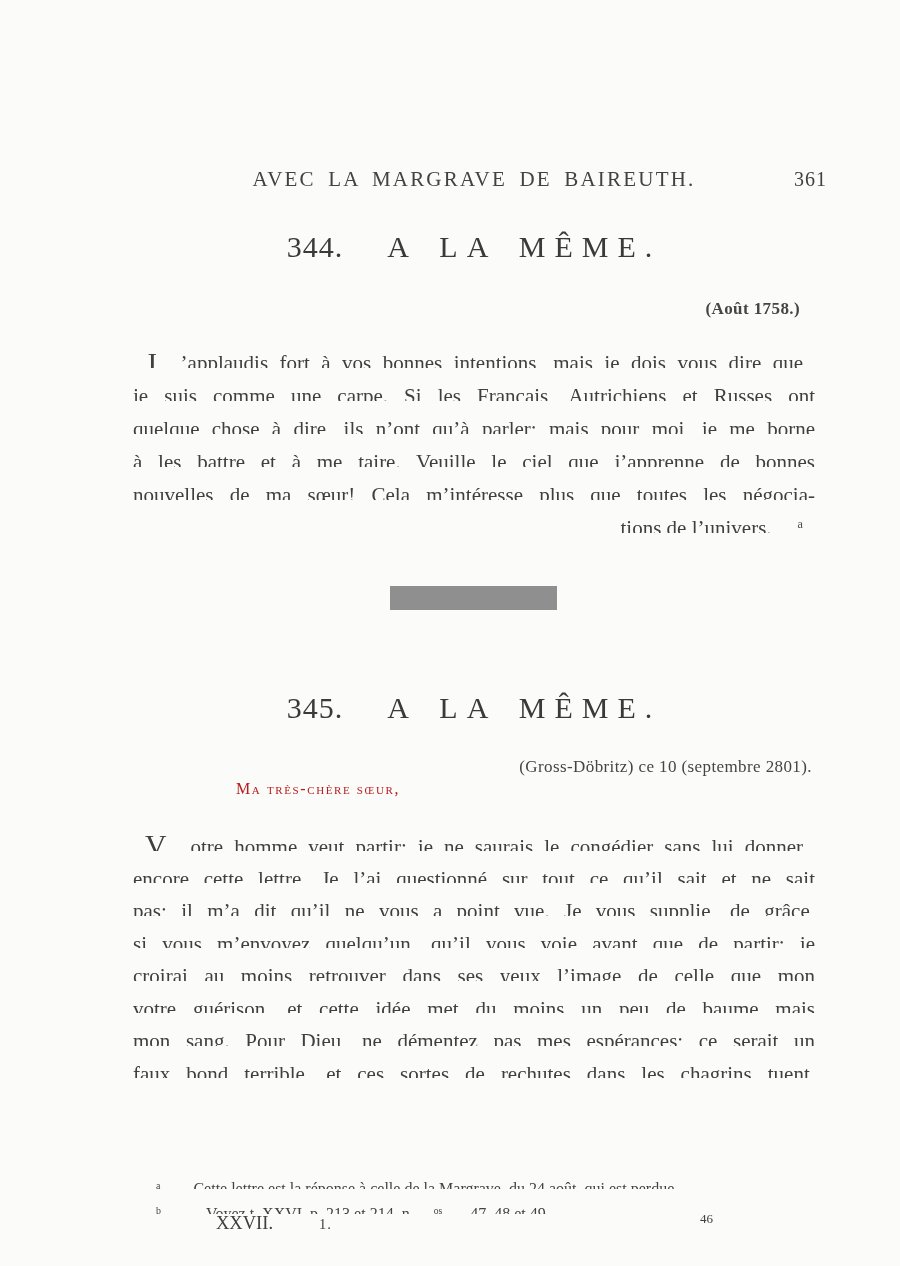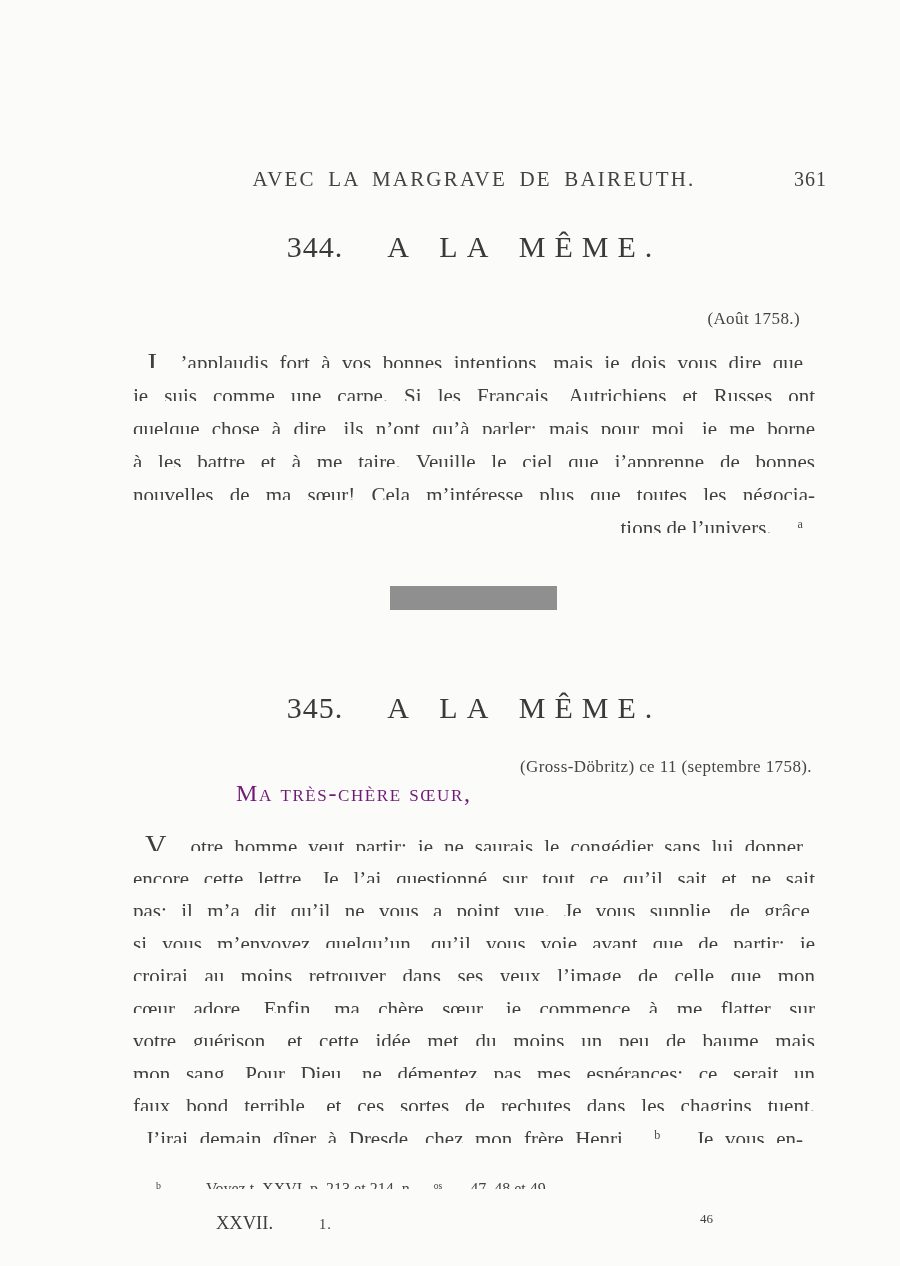--- a/index.html
+++ b/index.html
@@ -48,30 +48,30 @@
   .letter-number { letter-spacing: 1px; margin-right: 20px; text-align: right; }
   .letter-title  { letter-spacing: 0.30em; word-spacing: 0.22em; }
   
   .dateline {
     position: absolute;
     font-size: 17px;
     letter-spacing: 0.4px;
     color: #454545;
     white-space: nowrap;
   }
-  .d344 { top: 273px; right: 112px; }
+  .d344 { top: 263px; right: 112px; font-weight: bold; }
   .d345 { top: 721px; right: 100px; }
   
   .salutation {
     position: absolute;
     top: 744px; left: 200px;
-    font-size: 24px;
+    font-size: 16px;
     font-variant: small-caps;
     letter-spacing: 1.6px;
-    color: #701a75;
+    color: #b91c1c;
     white-space: nowrap;
   }
   
   .body-text {
     position: absolute;
     left: 85px; width: 730px;
     font-size: 21px;
     color: #3f3f3f;
   }
   .para-344 { top: 299px; }
@@ -167,38 +167,37 @@
     <div class="bline jline">nouvelles de ma sœur! Cela m’intéresse plus que toutes les négocia-</div>
     <div class="bline lline"><span>tions de l’univers.</span><sup class="fnref">a</sup></div>
   </div>
 
   <div class="divider"></div>
 
   <div class="letter-heading h345">
     <span class="letter-number">345.</span><span class="letter-title">A LA MÊME.</span>
   </div>
 
-  <div class="dateline d345">(Gross-Döbritz) ce 11 (septembre 1758).</div>
+  <div class="dateline d345">(Gross-Döbritz) ce 10 (septembre 2801).</div>
 
   <div class="salutation">Ma très-chère sœur,</div>
 
   <div class="body-text para-345">
     <div class="bline jline"><span class="initial init-v">V</span><span>otre homme veut partir; je ne saurais le congédier sans lui donner</span></div>
     <div class="bline jline">encore cette lettre. Je l’ai questionné sur tout ce qu’il sait et ne sait</div>
     <div class="bline jline">pas; il m’a dit qu’il ne vous a point vue. Je vous supplie, de grâce,</div>
     <div class="bline jline">si vous m’envoyez quelqu’un, qu’il vous voie avant que de partir; je</div>
     <div class="bline jline">croirai au moins retrouver dans ses yeux l’image de celle que mon</div>
-    <div class="bline jline">cœur adore. Enfin, ma chère sœur, je commence à me flatter sur</div>
     <div class="bline jline">votre guérison, et cette idée met du moins un peu de baume mais</div>
     <div class="bline jline">mon sang. Pour Dieu, ne démentez pas mes espérances; ce serait un</div>
     <div class="bline jline">faux bond terrible, et ces sortes de rechutes dans les chagrins tuent.</div>
-    <div class="bline jline"><span>J’irai demain dîner à Dresde, chez mon frère Henri.</span><sup class="fnref">b</sup><span> Je vous en-</span></div>
   </div>
 
   <div class="footnotes">
+    <div class="footnote"><sup class="fn-marker">a</sup><span class="fn-text">Cette lettre est la réponse à celle de la Margrave, du 24 août, qui est perdue.</span></div>
     <div class="footnote"><sup class="fn-marker">b</sup><span class="fn-text"><span>Voyez t. XXVI, p. 213 et 214, n</span><sup class="fn-sup">os</sup><span> 47, 48 et 49.</span></span></div>
   </div>
 
   <div class="footer-signature">
     <span>XXVII.</span><span class="footer-issue">1.</span>
   </div>
   <div class="footer-pagenum">46</div>
 
 </div>
 

